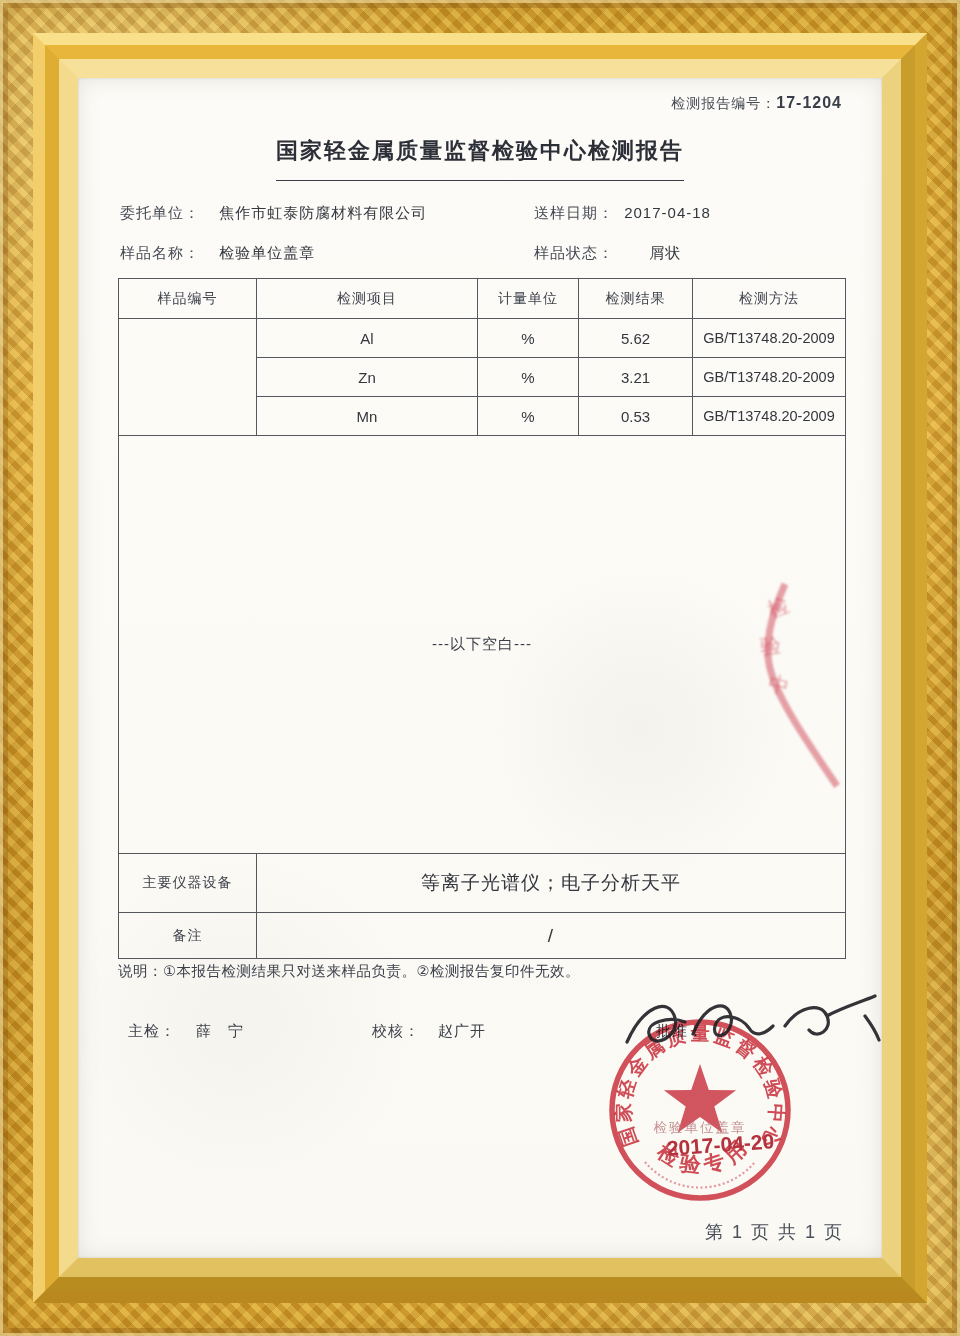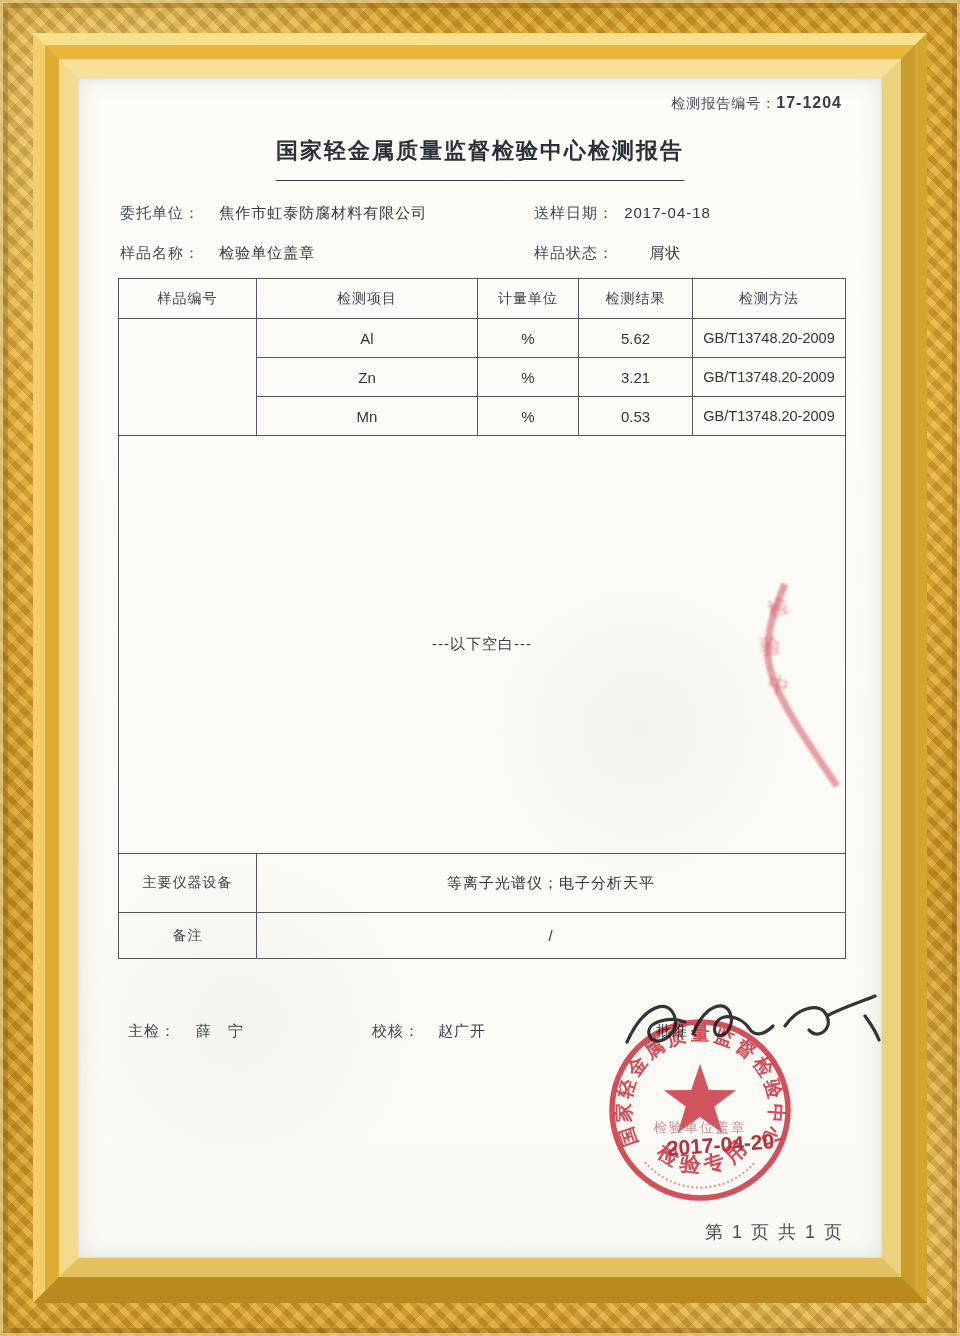--- a/index.html
+++ b/index.html
@@ -54,21 +54,21 @@
     border:1px solid #55575e;text-align:center;vertical-align:middle;padding:2px 2px;
     font-weight:normal;
   }
   table.results th{height:35px;font-size:14px;color:#3f434c;letter-spacing:1px;}
   tr.data-row{height:39px;}
   td.method{font-size:14.5px;line-height:1.15;word-break:break-all;padding:2px 10px;}
   td.blank-cell{height:413px;vertical-align:top;padding-top:6px;font-size:15px;letter-spacing:1px;color:#3c3f47;}
   tr.inst-row{height:59px;}
   tr.rem-row{height:46px;}
   td.label-cell{font-size:14px;letter-spacing:1px;color:#3f434c;}
-  td.free-cell{text-align:left;padding-left:16px;font-size:15px;letter-spacing:1px;}
+  td.free-cell{text-align:left;padding-left:16px;font-size:19px;letter-spacing:1px;}
   .notes{left:40px;top:884px;font-size:14.5px;color:#3d414b;letter-spacing:.5px;}
   .sig-row{top:944px;left:0;width:100%;height:24px;font-size:15px;color:#3d414b;}
   .sig-row span{position:absolute;white-space:nowrap;letter-spacing:1px;}
   .footer{top:1142px;right:38px;font-size:18px;color:#4a4f58;letter-spacing:2px;}
   
   .stamp-svg{left:522px;top:932px;mix-blend-mode:multiply;filter:blur(.3px);}
   .partial-stamp-svg{left:655px;top:498px;mix-blend-mode:multiply;filter:blur(.8px);}
   .sig-svg{left:535px;top:898px;}
   .stamp-text{fill:#cf3a48;font-weight:bold;}
 </style>
@@ -151,20 +151,21 @@
         <td class="label-cell">主要仪器设备</td>
         <td colspan="4" class="free-cell">等离子光谱仪；电子分析天平</td>
       </tr>
       <tr class="rem-row">
         <td class="label-cell">备注</td>
         <td colspan="4" class="free-cell">/</td>
       </tr>
     </tbody>
   </table>
 
+  <div class="abs notes">说明：①本报告检测结果只对送来样品负责。②检测报告复印件无效。</div>
 
   <div class="abs sig-row">
     <span style="left:50px;">主检：</span>
     <span style="left:118px;">薛　宁</span>
     <span style="left:294px;">校核：</span>
     <span style="left:360px;">赵广开</span>
     <span style="left:578px;">批准：</span>
   </div>
 
   <svg class="abs partial-stamp-svg" width="160" height="240" viewBox="0 0 160 240">

